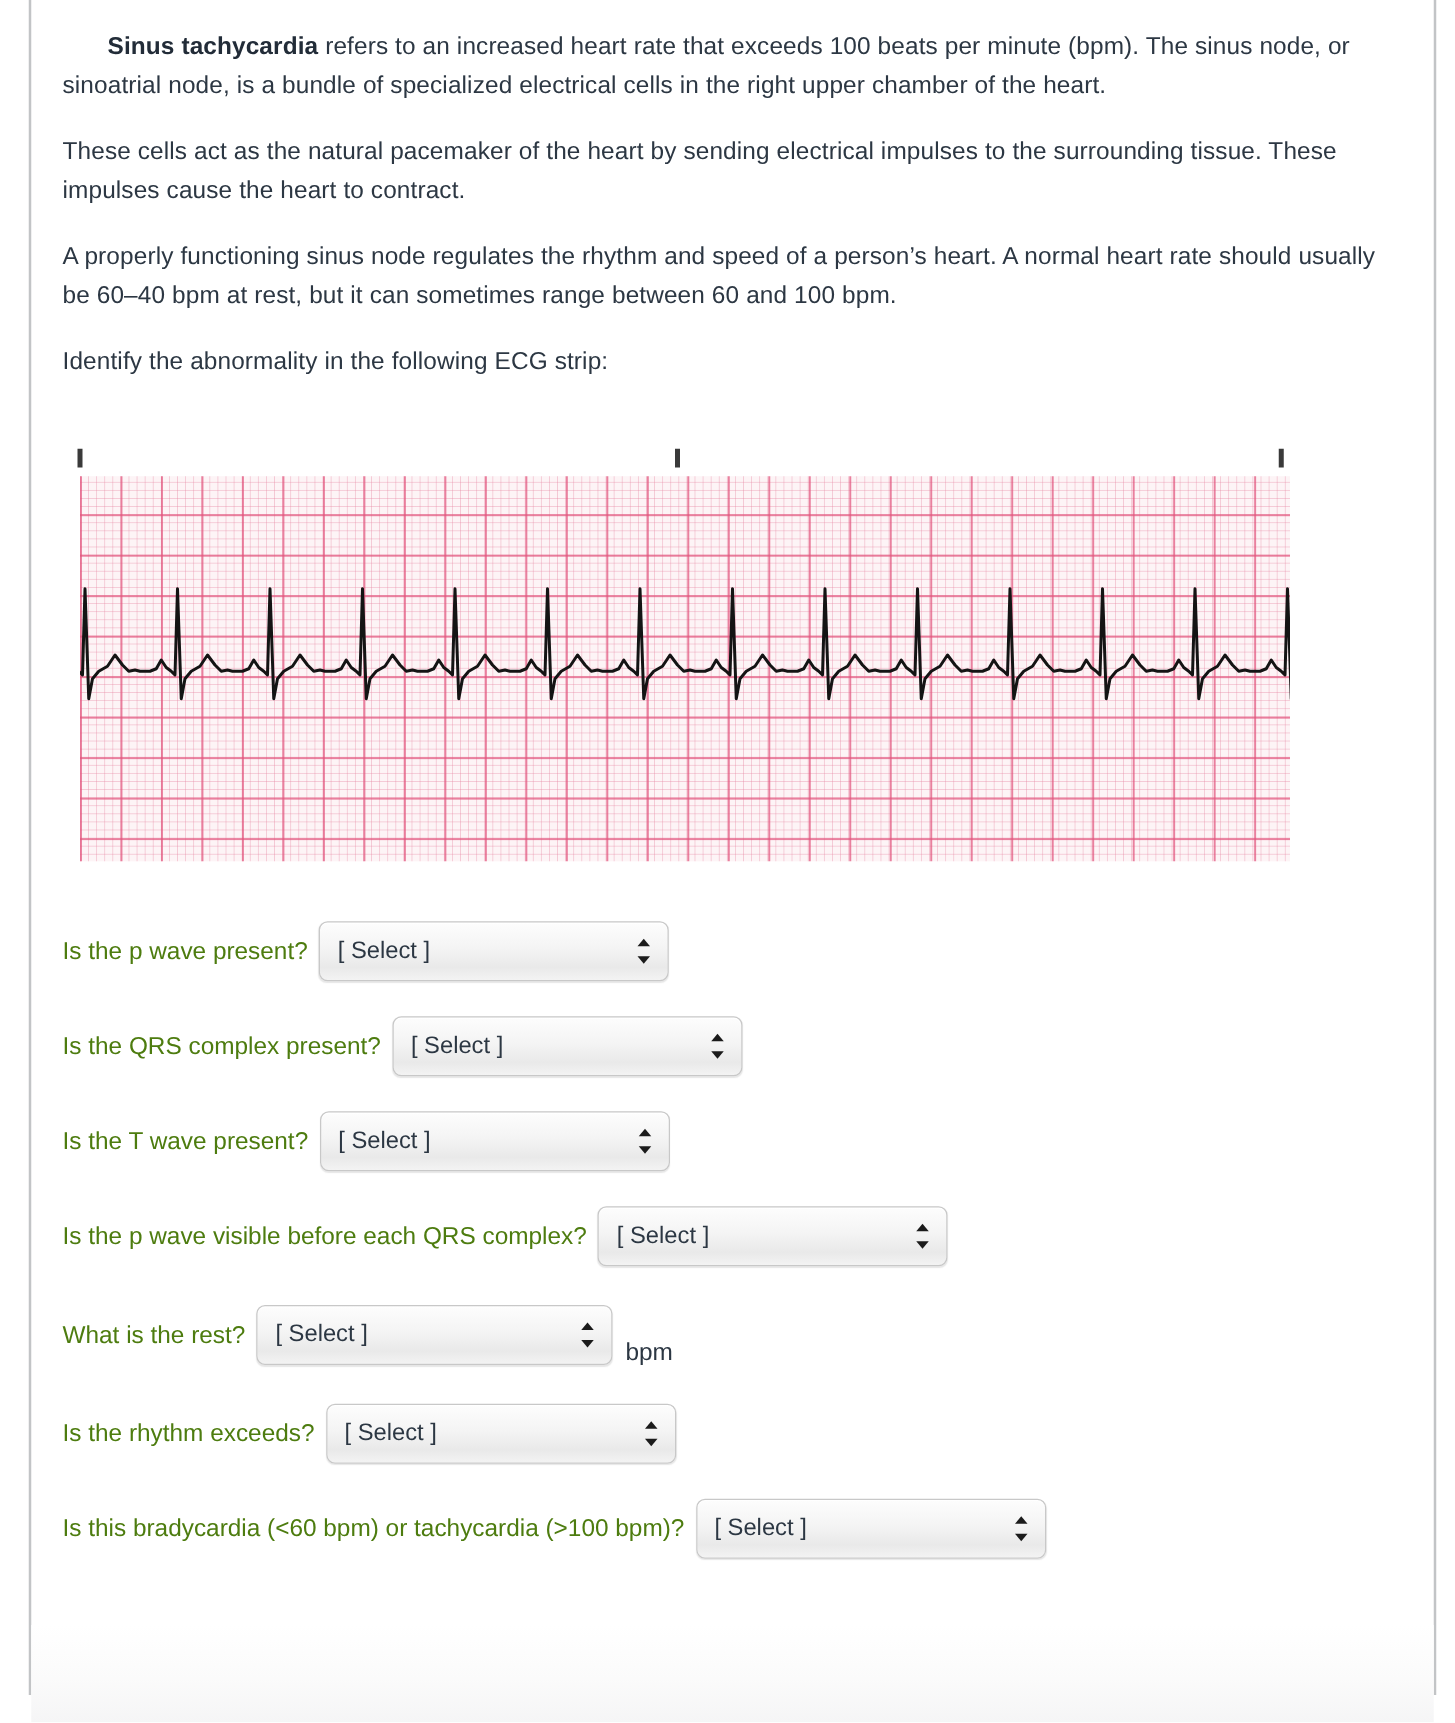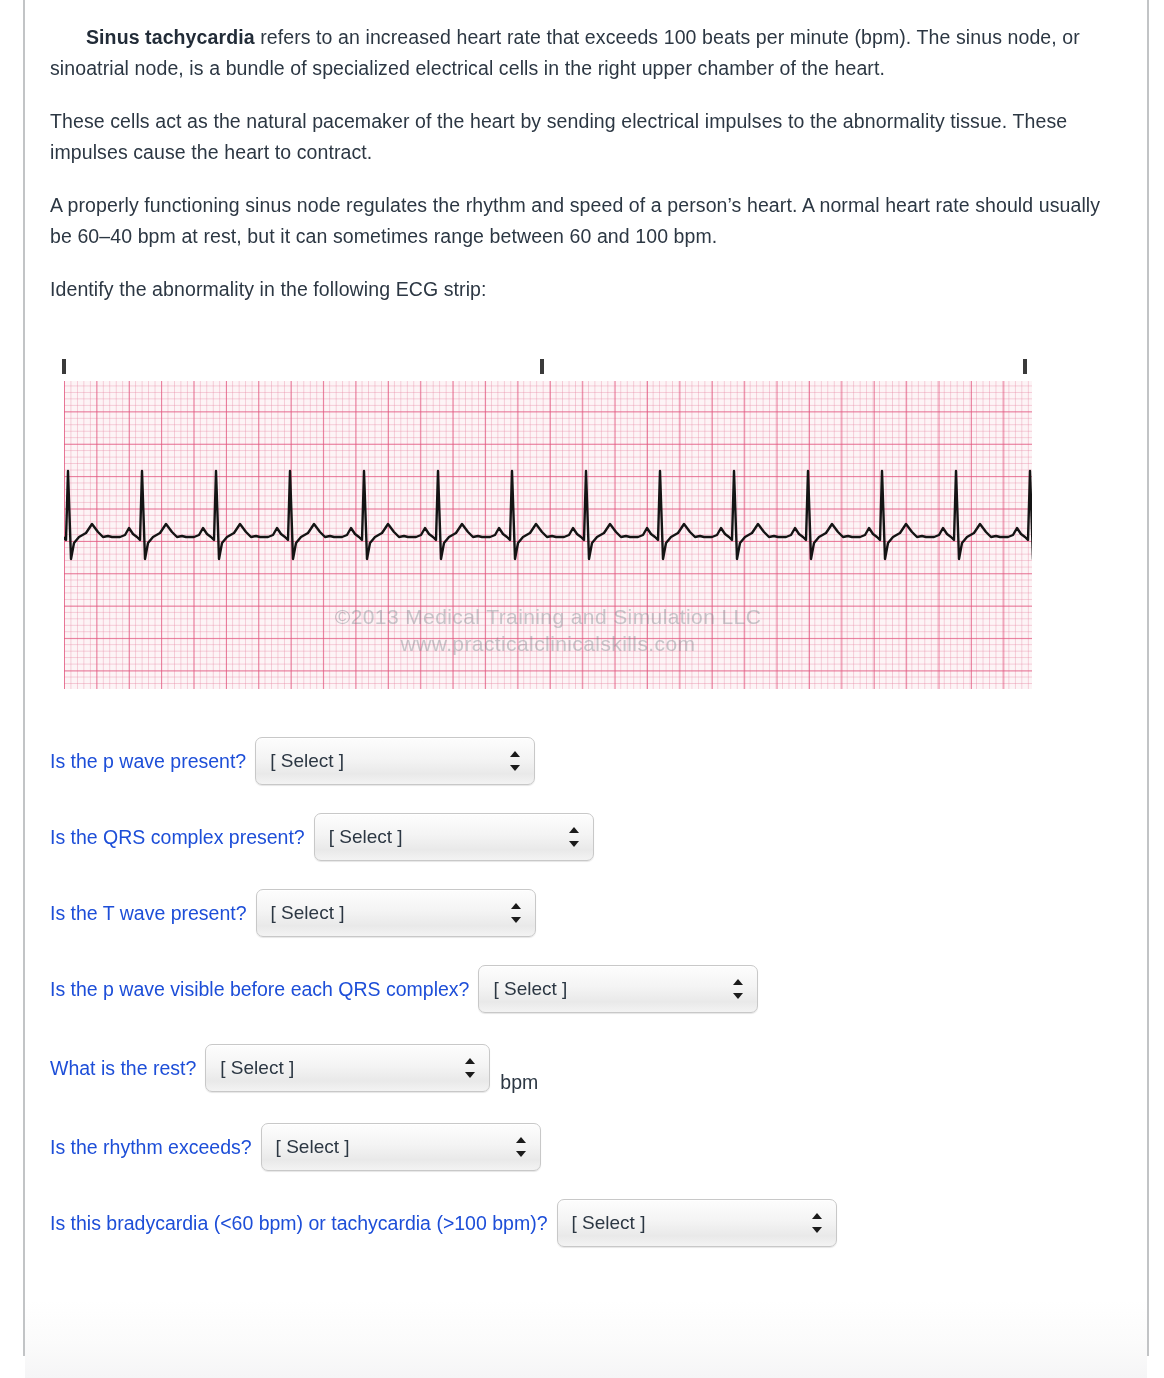--- a/index.html
+++ b/index.html
@@ -128,21 +128,21 @@
 
   
   .q-list { margin-top: 42px; }
   .q-row {
     display: flex;
     align-items: center;
     margin-bottom: 28px;
   }
   .q-label {
     font-size: 19.5px;
-    color: #1d4ed8;
+    color: #4d7c0f;
     white-space: nowrap;
     line-height: 26px;
   }
   .q-suffix {
     font-size: 19.5px;
     color: #2c3743;
     margin-left: 10px;
     line-height: 26px;
     margin-top: 28px;
   }
@@ -197,44 +197,40 @@
 <div id="page">
 
   <div class="page-rule left"></div>
   <div class="page-rule right"></div>
   <div class="page-footer"></div>
 
   <div class="content">
 
     <p class="para"><b>Sinus tachycardia</b><span> refers to an increased heart rate that exceeds 100 beats per minute (bpm). The sinus node, or sinoatrial node, is a bundle of specialized electrical cells in the right upper chamber of the heart.</span></p>
 
-    <p class="para">These cells act as the natural pacemaker of the heart by sending electrical impulses to the abnormality tissue. These impulses cause the heart to contract.</p>
+    <p class="para">These cells act as the natural pacemaker of the heart by sending electrical impulses to the surrounding tissue. These impulses cause the heart to contract.</p>
 
     <p class="para">A properly functioning sinus node regulates the rhythm and speed of a person’s heart. A normal heart rate should usually be 60–40 bpm at rest, but it can sometimes range between 60 and 100 bpm.</p>
 
     <p class="para tight">Identify the abnormality in the following ECG strip:</p>
 
     <div class="ecg-wrap">
 
       <div class="ecg-ticks">
         <span class="ecg-tick t1"></span>
         <span class="ecg-tick t2"></span>
         <span class="ecg-tick t3"></span>
       </div>
 
       <div class="ecg-paper">
 
         <svg class="ecg-trace" viewBox="0 0 968 308" preserveAspectRatio="none">
           <path id="ecgPath" d="M-18.0,156.0 L-13.0,154.0 L-9.0,147.0 L-5.0,153.0 L-1.0,156.0 L2.0,159.0 L4.0,90.0 L7.0,178.0 L10.0,162.0 L15.0,156.0 L22.0,152.0 L28.0,143.0 L34.0,151.0 L39.0,156.0 L44.0,155.0 L48.0,156.0 L56.0,156.0 L61.0,154.0 L65.0,147.0 L69.0,153.0 L73.0,156.0 L76.0,159.0 L78.0,90.0 L81.0,178.0 L84.0,162.0 L89.0,156.0 L96.0,152.0 L102.0,143.0 L108.0,151.0 L113.0,156.0 L118.0,155.0 L122.0,156.0 L130.0,156.0 L135.0,154.0 L139.0,147.0 L143.0,153.0 L147.0,156.0 L150.0,159.0 L152.0,90.0 L155.0,178.0 L158.0,162.0 L163.0,156.0 L170.0,152.0 L176.0,143.0 L182.0,151.0 L187.0,156.0 L192.0,155.0 L196.0,156.0 L204.0,156.0 L209.0,154.0 L213.0,147.0 L217.0,153.0 L221.0,156.0 L224.0,159.0 L226.0,90.0 L229.0,178.0 L232.0,162.0 L237.0,156.0 L244.0,152.0 L250.0,143.0 L256.0,151.0 L261.0,156.0 L266.0,155.0 L270.0,156.0 L278.0,156.0 L283.0,154.0 L287.0,147.0 L291.0,153.0 L295.0,156.0 L298.0,159.0 L300.0,90.0 L303.0,178.0 L306.0,162.0 L311.0,156.0 L318.0,152.0 L324.0,143.0 L330.0,151.0 L335.0,156.0 L340.0,155.0 L344.0,156.0 L352.0,156.0 L357.0,154.0 L361.0,147.0 L365.0,153.0 L369.0,156.0 L372.0,159.0 L374.0,90.0 L377.0,178.0 L380.0,162.0 L385.0,156.0 L392.0,152.0 L398.0,143.0 L404.0,151.0 L409.0,156.0 L414.0,155.0 L418.0,156.0 L426.0,156.0 L431.0,154.0 L435.0,147.0 L439.0,153.0 L443.0,156.0 L446.0,159.0 L448.0,90.0 L451.0,178.0 L454.0,162.0 L459.0,156.0 L466.0,152.0 L472.0,143.0 L478.0,151.0 L483.0,156.0 L488.0,155.0 L492.0,156.0 L500.0,156.0 L505.0,154.0 L509.0,147.0 L513.0,153.0 L517.0,156.0 L520.0,159.0 L522.0,90.0 L525.0,178.0 L528.0,162.0 L533.0,156.0 L540.0,152.0 L546.0,143.0 L552.0,151.0 L557.0,156.0 L562.0,155.0 L566.0,156.0 L574.0,156.0 L579.0,154.0 L583.0,147.0 L587.0,153.0 L591.0,156.0 L594.0,159.0 L596.0,90.0 L599.0,178.0 L602.0,162.0 L607.0,156.0 L614.0,152.0 L620.0,143.0 L626.0,151.0 L631.0,156.0 L636.0,155.0 L640.0,156.0 L648.0,156.0 L653.0,154.0 L657.0,147.0 L661.0,153.0 L665.0,156.0 L668.0,159.0 L670.0,90.0 L673.0,178.0 L676.0,162.0 L681.0,156.0 L688.0,152.0 L694.0,143.0 L700.0,151.0 L705.0,156.0 L710.0,155.0 L714.0,156.0 L722.0,156.0 L727.0,154.0 L731.0,147.0 L735.0,153.0 L739.0,156.0 L742.0,159.0 L744.0,90.0 L747.0,178.0 L750.0,162.0 L755.0,156.0 L762.0,152.0 L768.0,143.0 L774.0,151.0 L779.0,156.0 L784.0,155.0 L788.0,156.0 L796.0,156.0 L801.0,154.0 L805.0,147.0 L809.0,153.0 L813.0,156.0 L816.0,159.0 L818.0,90.0 L821.0,178.0 L824.0,162.0 L829.0,156.0 L836.0,152.0 L842.0,143.0 L848.0,151.0 L853.0,156.0 L858.0,155.0 L862.0,156.0 L870.0,156.0 L875.0,154.0 L879.0,147.0 L883.0,153.0 L887.0,156.0 L890.0,159.0 L892.0,90.0 L895.0,178.0 L898.0,162.0 L903.0,156.0 L910.0,152.0 L916.0,143.0 L922.0,151.0 L927.0,156.0 L932.0,155.0 L936.0,156.0 L944.0,156.0 L949.0,154.0 L953.0,147.0 L957.0,153.0 L961.0,156.0 L964.0,159.0 L966.0,90.0 L969.0,178.0 L972.0,162.0 L977.0,156.0 L984.0,152.0 L990.0,143.0 L996.0,151.0 L1001.0,156.0 L1006.0,155.0 L1010.0,156.0"></path>
         </svg>
 
-        <div class="ecg-watermark">
-          <div>©2013 Medical Training and Simulation LLC</div>
-          <div>www.practicalclinicalskills.com</div>
-        </div>
 
       </div>
     </div>
 
     <div class="q-list">
         <div class="q-row">
           <span class="q-label">Is the p wave present?</span>
           <div class="select w-280">
             <span class="sel-text">[ Select ]</span>
             <span class="sel-arrows">

